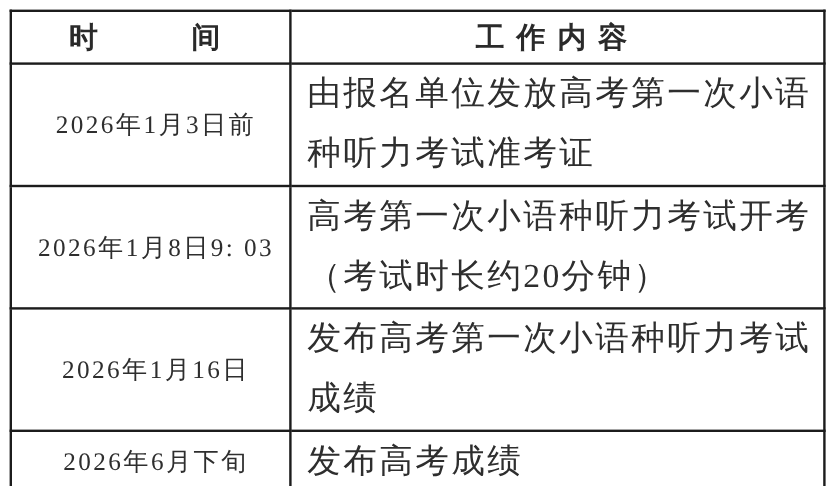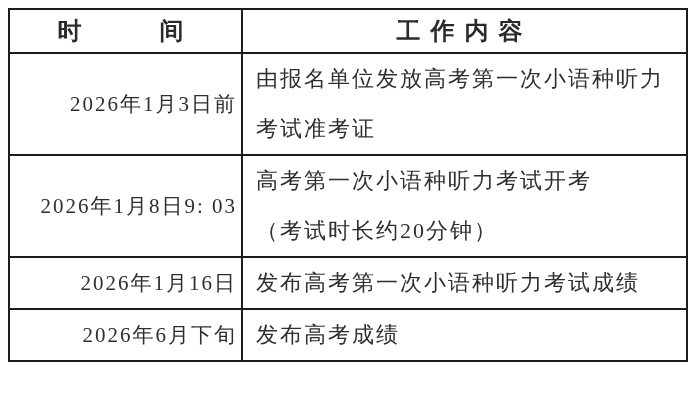--- a/index.html
+++ b/index.html
@@ -47,25 +47,25 @@
   
   tr.r1 { height: 101px; }
   tr.r2 { height: 95px; }
   tr.r3 { height: 50px; }
   tr.r4 { height: 50px; }
   tr.r5 { height: 49px; }
   td.time-cell {
     font-size: 21px;
     letter-spacing: 2px;
     padding: 0 4px 0 13px;
-    text-align: right;
+    text-align: center;
     white-space: nowrap;
   }
   td.content-cell {
-    font-size: 22px;
+    font-size: 28px;
     letter-spacing: 2px;
     padding: 0 8px 0 13px;
     text-align: left;
   }
   td.content-cell .line {
     line-height: 50px;
   }
 </style>
 </head>
 <body>

